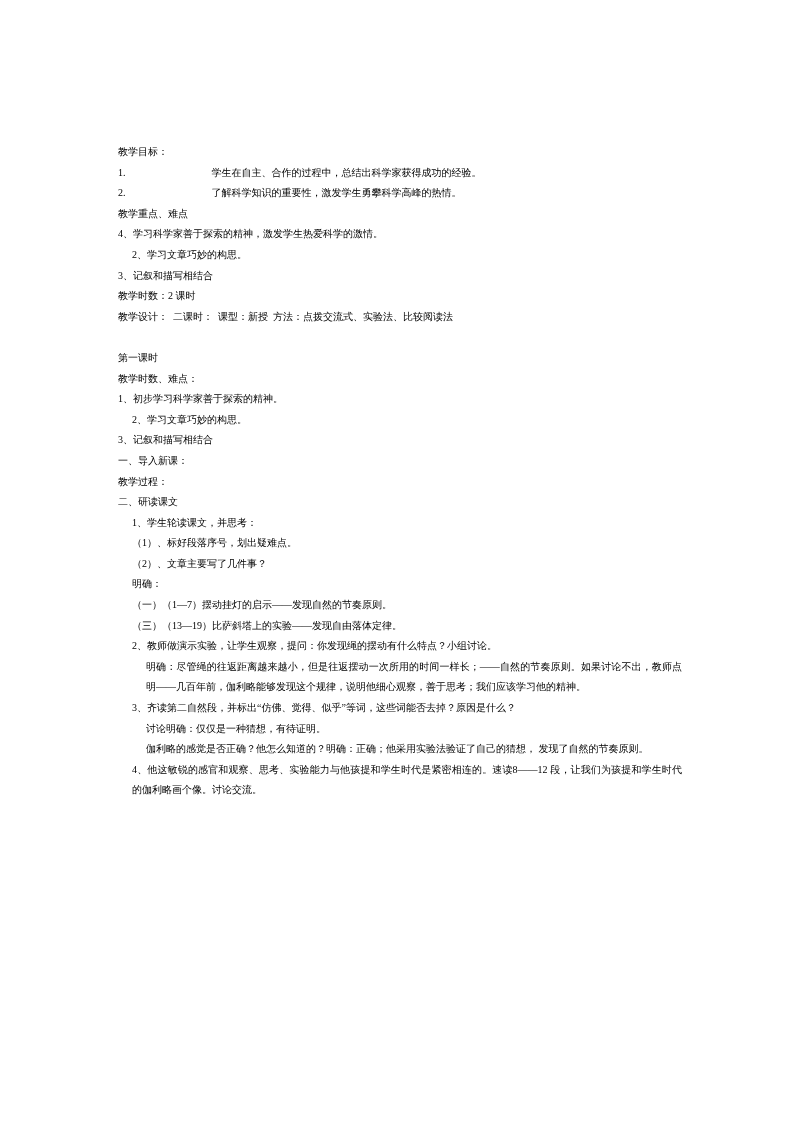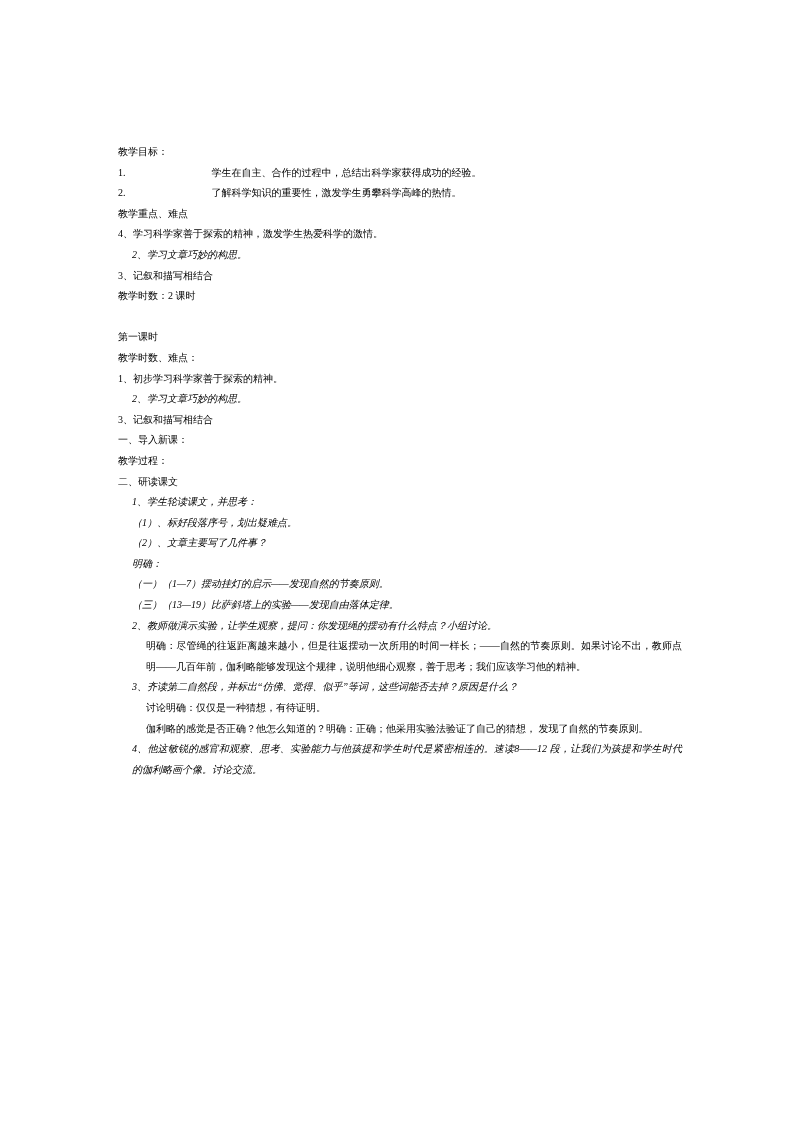--- a/index.html
+++ b/index.html
@@ -35,21 +35,21 @@
   }
   .line {
     white-space: pre-wrap;
     margin: 0;
   }
   .para {
     margin: 0;
     text-align: justify;
     text-justify: inter-ideograph;
   }
-  .indent-1 { text-indent: 0; padding-left: 14px; font-style: italic; }
+  .indent-1 { text-indent: 0; padding-left: 14px; }
   .indent-2 { padding-left: 28px; }
   .spacer {
     height: 20.6px;
   }
   .tab-gap {
     display: inline-block;
     width: 86px;
   }
 </style>
 </head>
@@ -65,20 +65,21 @@
 
     <p class="line"><span>1.</span><span class="tab-gap"></span><span>学生在自主、合作的过程中，总结出科学家获得成功的经验。</span></p>
 
     <p class="line"><span>2.</span><span class="tab-gap"></span><span>了解科学知识的重要性，激发学生勇攀科学高峰的热情。</span></p>
 
     <p class="line">教学重点、难点</p>
     <p class="line">4、学习科学家善于探索的精神，激发学生热爱科学的激情。</p>
     <p class="line indent-1">2、学习文章巧妙的构思。</p>
     <p class="line">3、记叙和描写相结合</p>
     <p class="line">教学时数：2 课时</p>
+    <p class="line">教学设计：  二课时：  课型：新授  方法：点拨交流式、实验法、比较阅读法</p>
 
     <div class="spacer"></div>
 
     <p class="line">第一课时</p>
     <p class="line">教学时数、难点：</p>
     <p class="line">1、初步学习科学家善于探索的精神。</p>
     <p class="line indent-1">2、学习文章巧妙的构思。</p>
     <p class="line">3、记叙和描写相结合</p>
     <p class="line">一、导入新课：</p>
 

